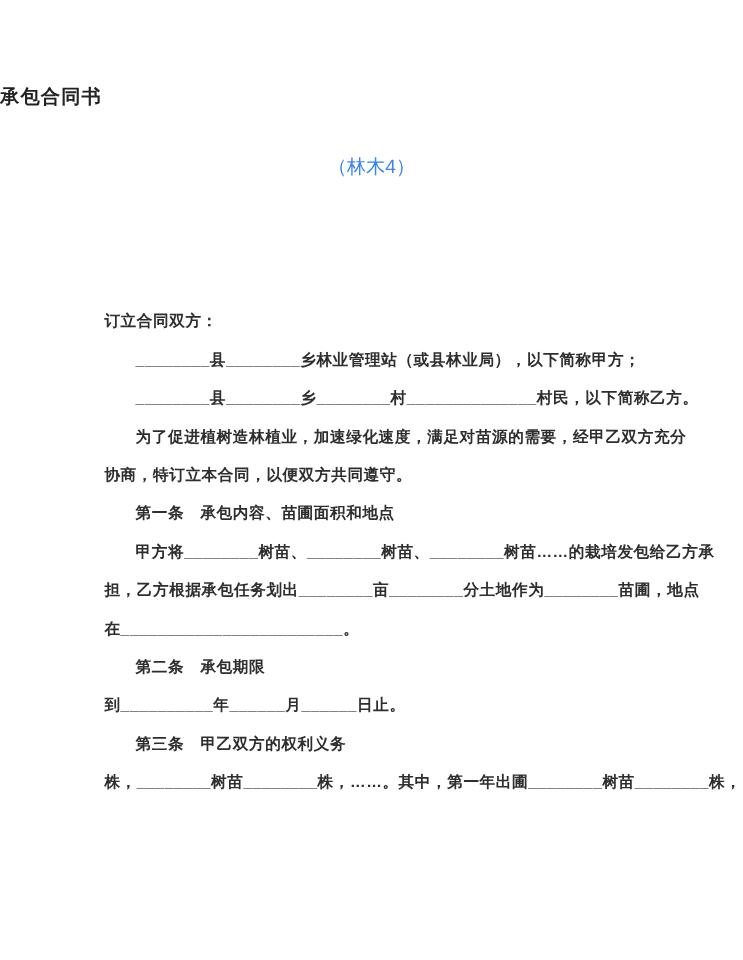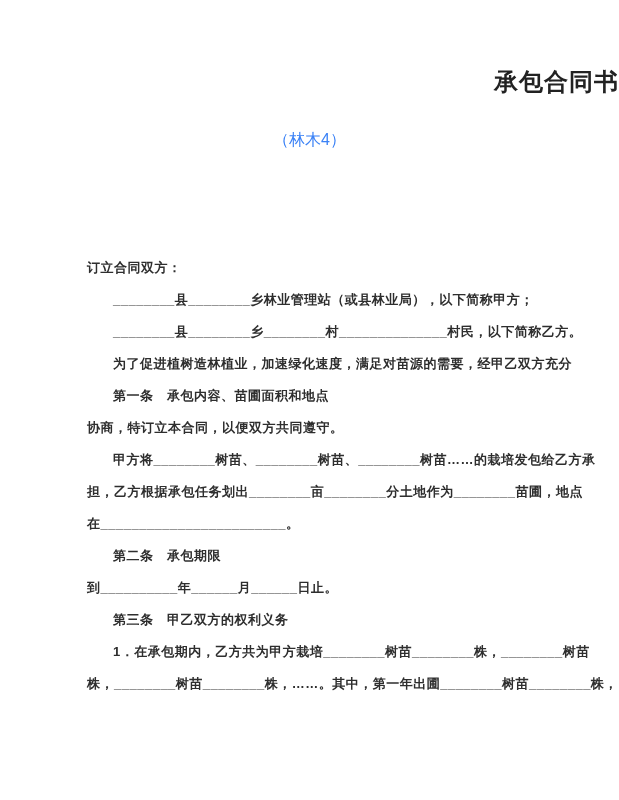--- a/index.html
+++ b/index.html
@@ -8,22 +8,22 @@
     position: relative;
     width: 619px;
     height: 800px;
     background: #ffffff;
     overflow: hidden;
     font-family: "Liberation Sans", sans-serif;
     color: #2e2e2e;
   }
   .doc-title {
     margin-top: 68px;
-    text-align: right;
-    font-size: 24px;
+    text-align: left;
+    font-size: 16px;
     line-height: 28px;
     font-weight: bold;
     letter-spacing: 1px;
     color: #222222;
   }
   .doc-subtitle {
     margin-top: 34px;
     text-align: center;
     font-size: 16px;
     line-height: 20px;
@@ -55,35 +55,34 @@
   <div class="doc-body">
 
     <div class="line">订立合同双方：</div>
 
     <div class="line indent">________县________乡林业管理站（或县林业局），以下简称甲方；</div>
 
     <div class="line indent">________县________乡________村______________村民，以下简称乙方。</div>
 
     <div class="line indent">为了促进植树造林植业，加速绿化速度，满足对苗源的需要，经甲乙双方充分</div>
 
+    <div class="line">协商，特订立本合同，以便双方共同遵守。</div>
+
     <div class="line indent">第一条　承包内容、苗圃面积和地点</div>
-
-    <div class="line">协商，特订立本合同，以便双方共同遵守。</div>
 
     <div class="line indent">甲方将________树苗、________树苗、________树苗……的栽培发包给乙方承</div>
 
     <div class="line">担，乙方根据承包任务划出________亩________分土地作为________苗圃，地点</div>
 
     <div class="line">在________________________。</div>
 
     <div class="line indent">第二条　承包期限</div>
 
 
     <div class="line">到__________年______月______日止。</div>
 
     <div class="line indent">第三条　甲乙双方的权利义务</div>
 
-    <div class="line indent">1．在承包期内，乙方共为甲方栽培________树苗________株，________树苗</div>
 
     <div class="line">株，________树苗________株，……。其中，第一年出圃________树苗________株，</div>
 
   </div>
 </div>
 
 </body></html>

